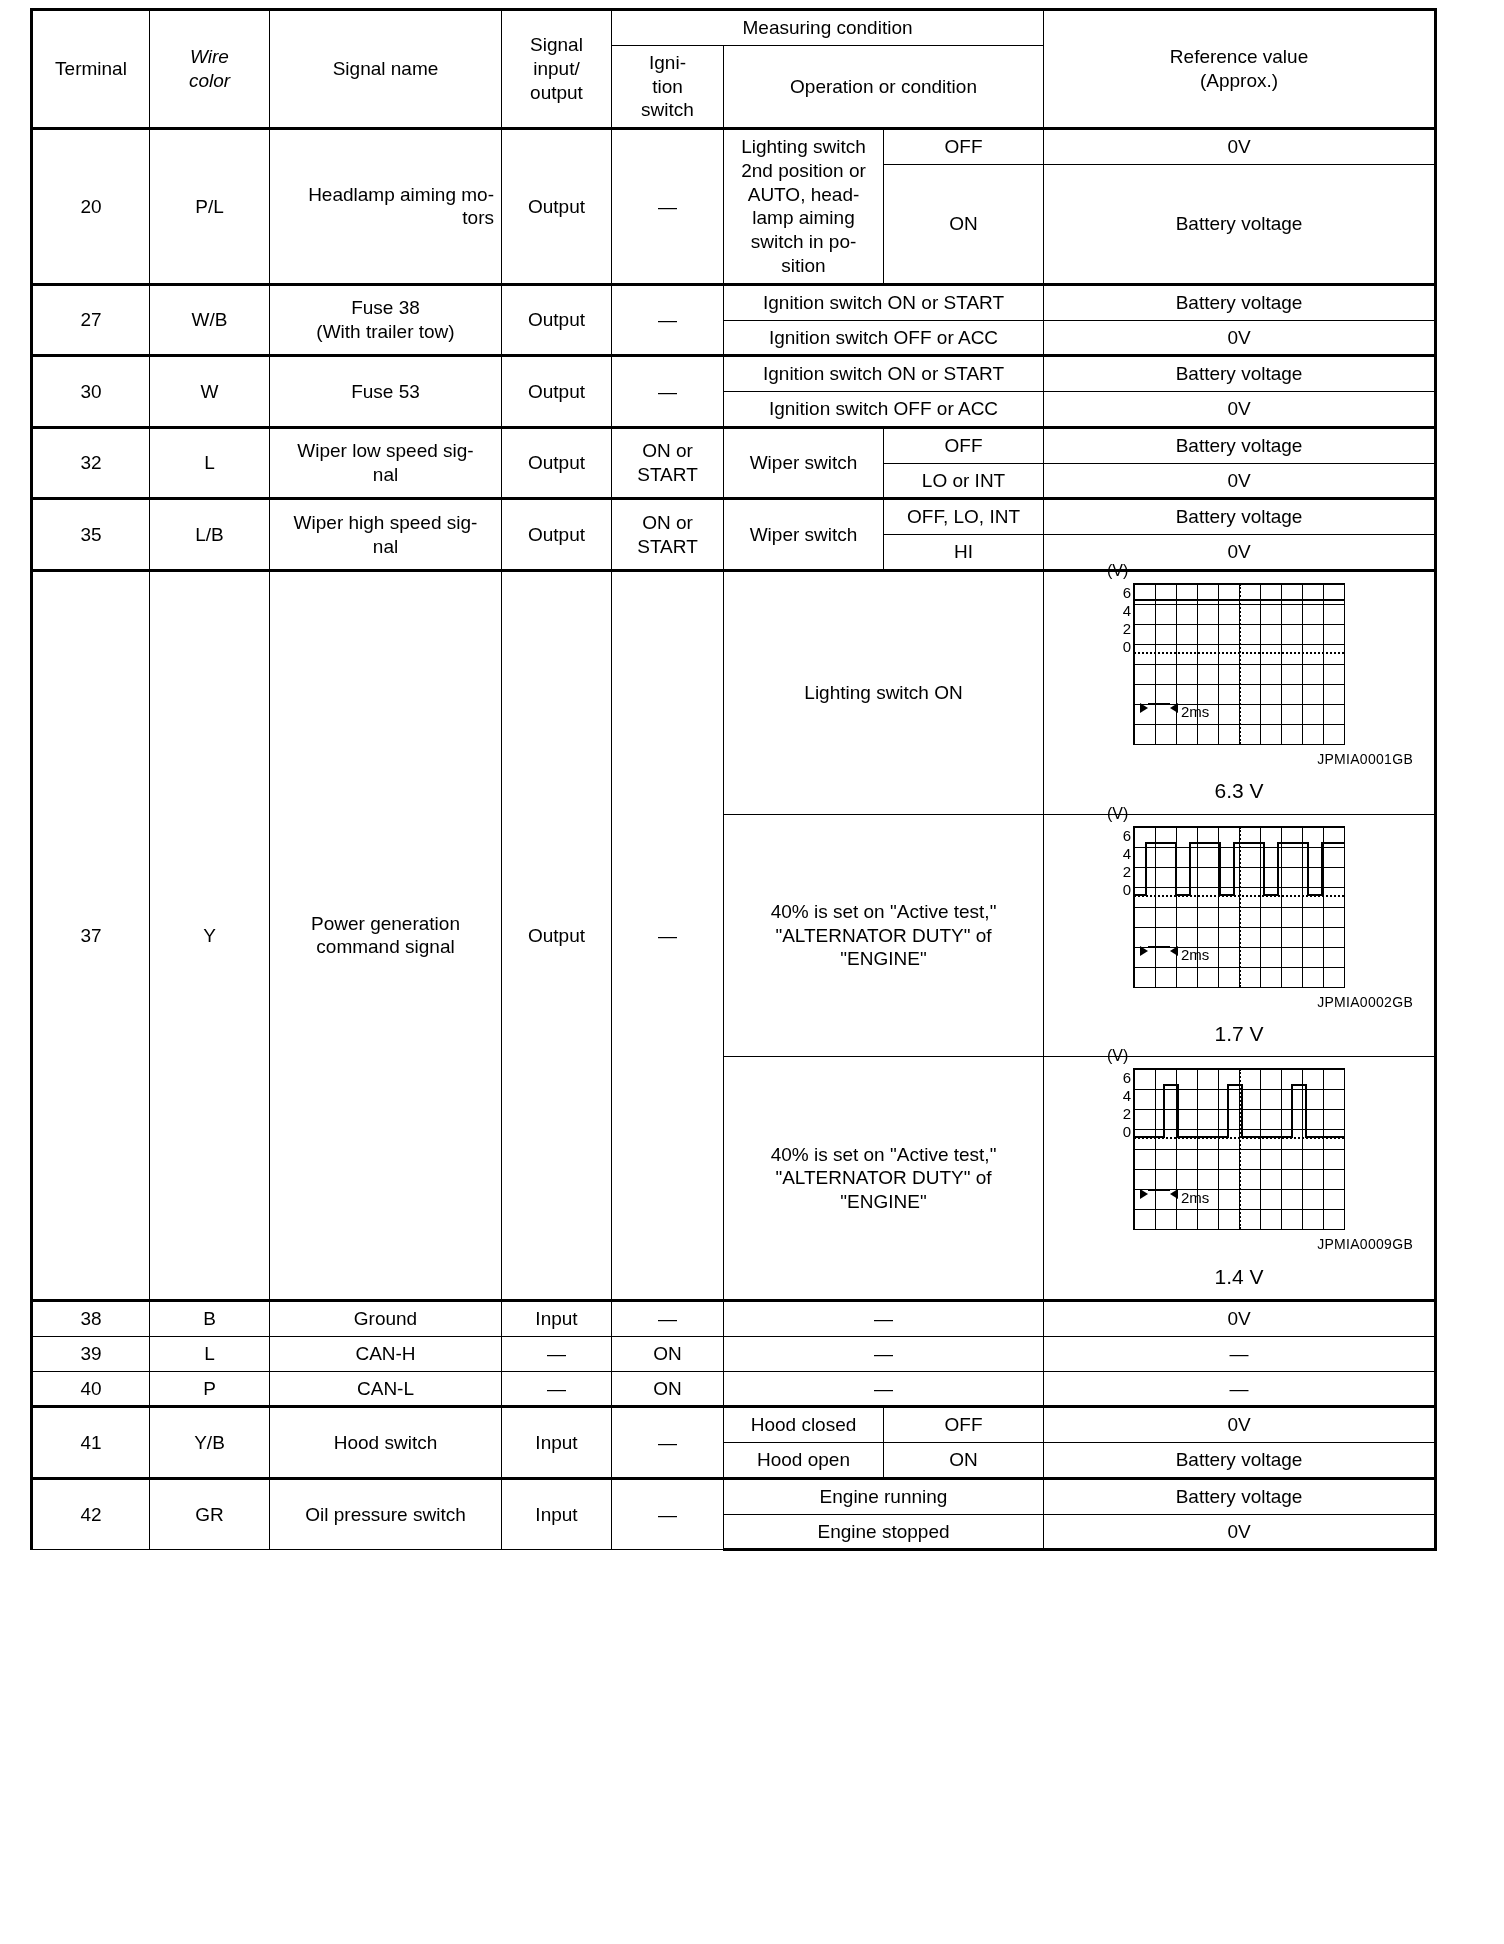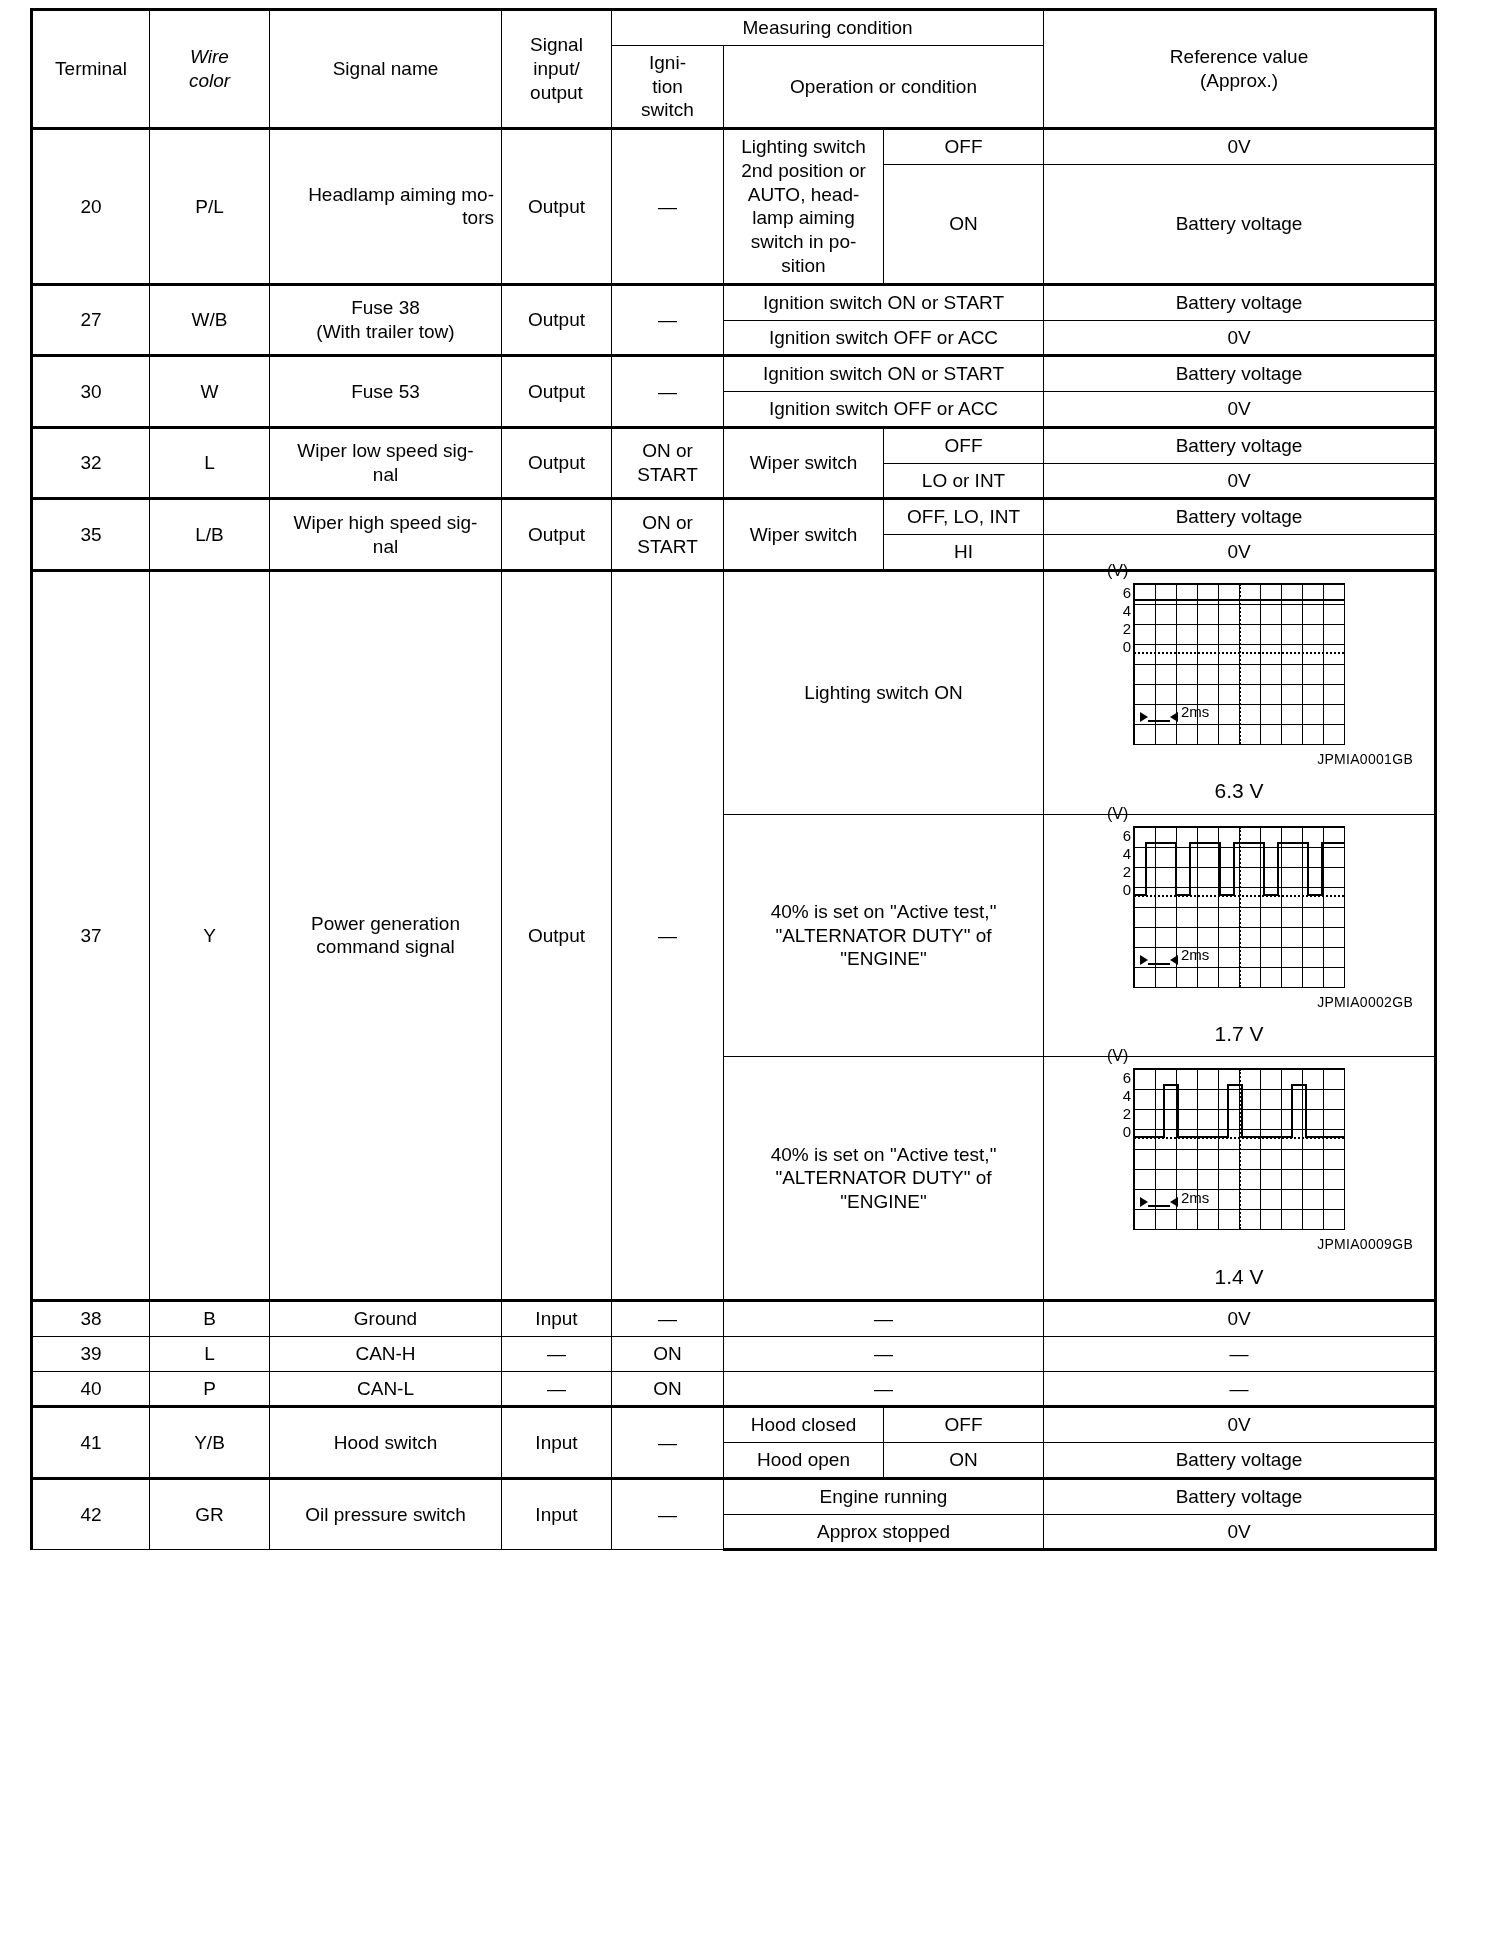--- a/index.html
+++ b/index.html
@@ -99,21 +99,21 @@
     border-top: 2px dotted #000;
   }
   .vdot {
     position: absolute;
     top: 0; bottom: 0;
     border-left: 2px dotted #000;
   }
   .ms-marker {
     position: absolute;
     display: flex;
-    align-items: flex-end;
+    align-items: flex-start;
     font-size: 15px;
     white-space: nowrap;
   }
   .arrow-l, .arrow-r {
     width: 0; height: 0;
     border-top: 5px solid transparent;
     border-bottom: 5px solid transparent;
   }
   .arrow-r { border-left: 8px solid #000; }
   .arrow-l { border-right: 8px solid #000; }
@@ -401,18 +401,18 @@
   <tr>
     <td class="thick-t outer-left" rowspan="2">42</td>
     <td class="thick-t" rowspan="2">GR</td>
     <td class="thick-t sig-cell" rowspan="2">Oil pressure switch</td>
     <td class="thick-t" rowspan="2">Input</td>
     <td class="thick-t" rowspan="2">—</td>
     <td class="thick-t cond-left" colspan="2">Engine running</td>
     <td class="thick-t outer-right">Battery voltage</td>
   </tr>
   <tr>
-    <td class="cond-left outer-bottom" colspan="2">Approx stopped</td>
+    <td class="cond-left outer-bottom" colspan="2">Engine stopped</td>
     <td class="outer-right outer-bottom">0V</td>
   </tr>
 </tbody>
     </table>
 </div>
 
 </body></html>

